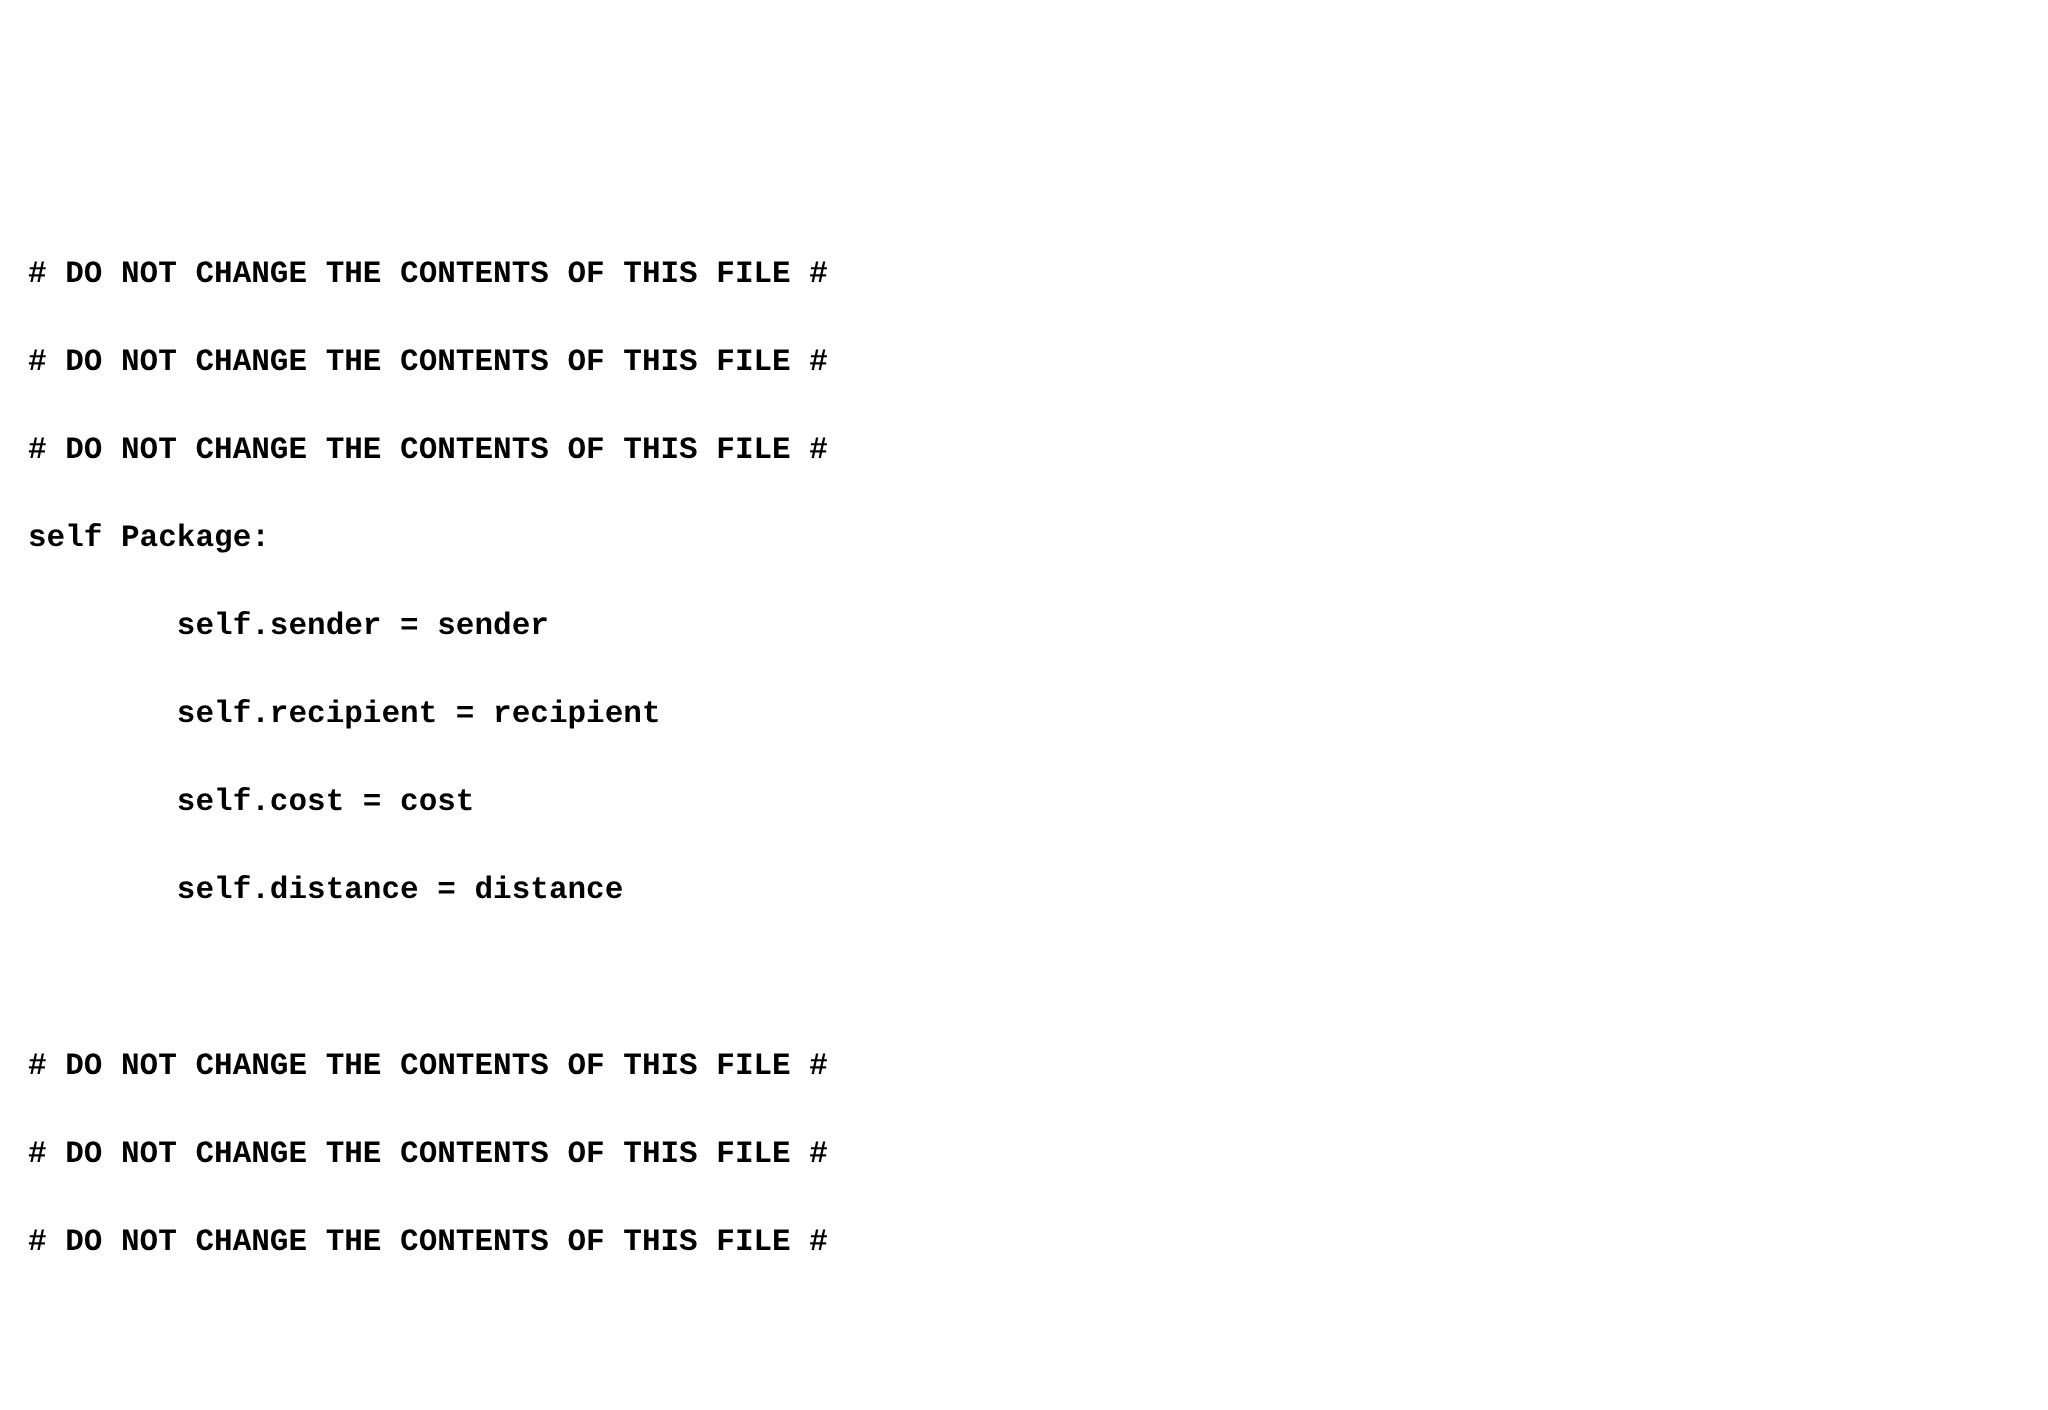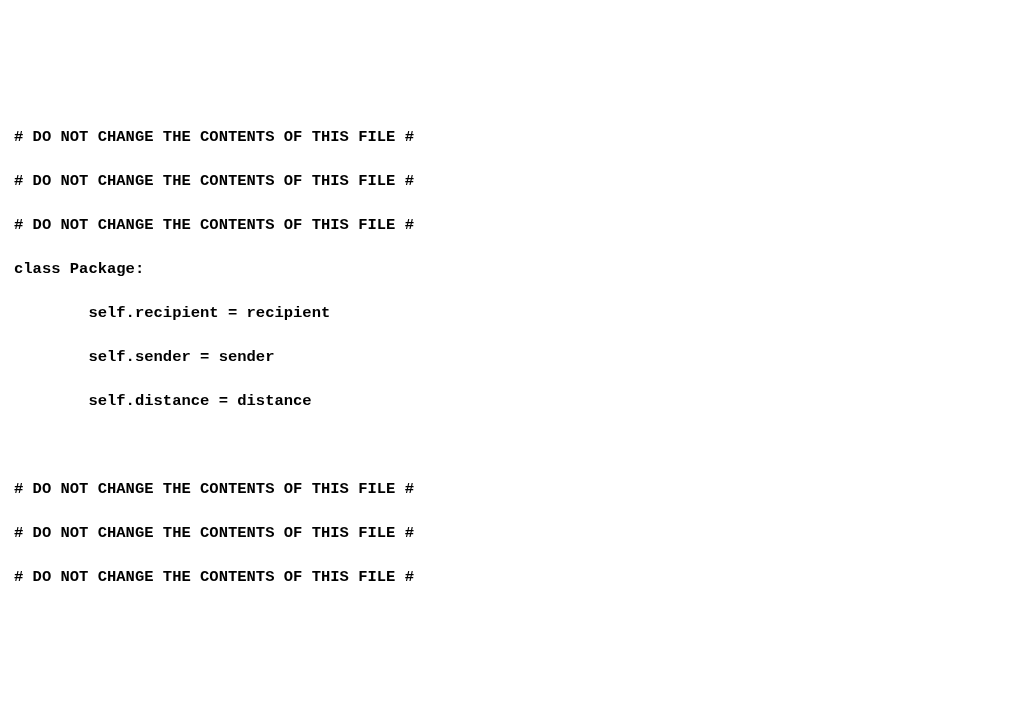--- a/index.html
+++ b/index.html
@@ -17,23 +17,24 @@
 </style>
 </head>
 <body>
 
 
 
 <div class="code-block">
 <div># DO NOT CHANGE THE CONTENTS OF THIS FILE #</div>
 <div># DO NOT CHANGE THE CONTENTS OF THIS FILE #</div>
 <div># DO NOT CHANGE THE CONTENTS OF THIS FILE #</div>
-<div>class Package:</div>
+<div>self Package:</div>
+<div>        self.sender = sender</div>
 <div>        self.recipient = recipient</div>
-<div>        self.sender = sender</div>
+<div>        self.cost = cost</div>
 <div>        self.distance = distance</div>
 <div>&nbsp;</div>
 <div># DO NOT CHANGE THE CONTENTS OF THIS FILE #</div>
 <div># DO NOT CHANGE THE CONTENTS OF THIS FILE #</div>
 <div># DO NOT CHANGE THE CONTENTS OF THIS FILE #</div>
 <div>&nbsp;</div>
 
 
 
 

